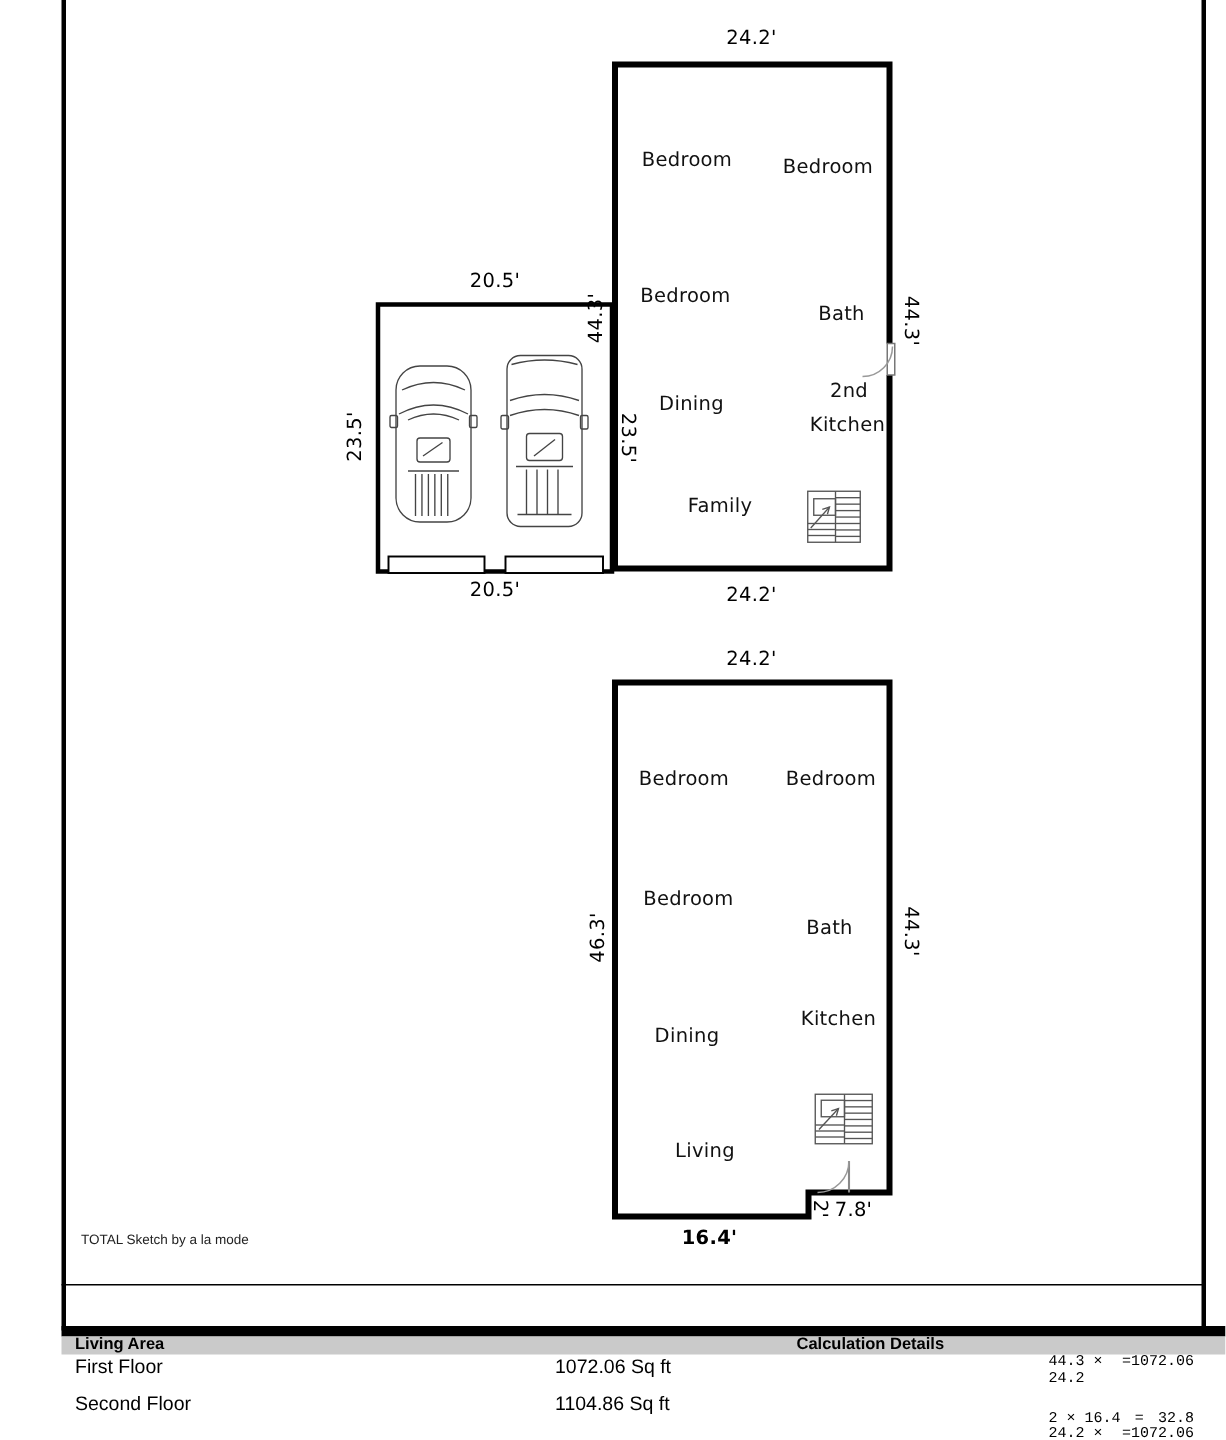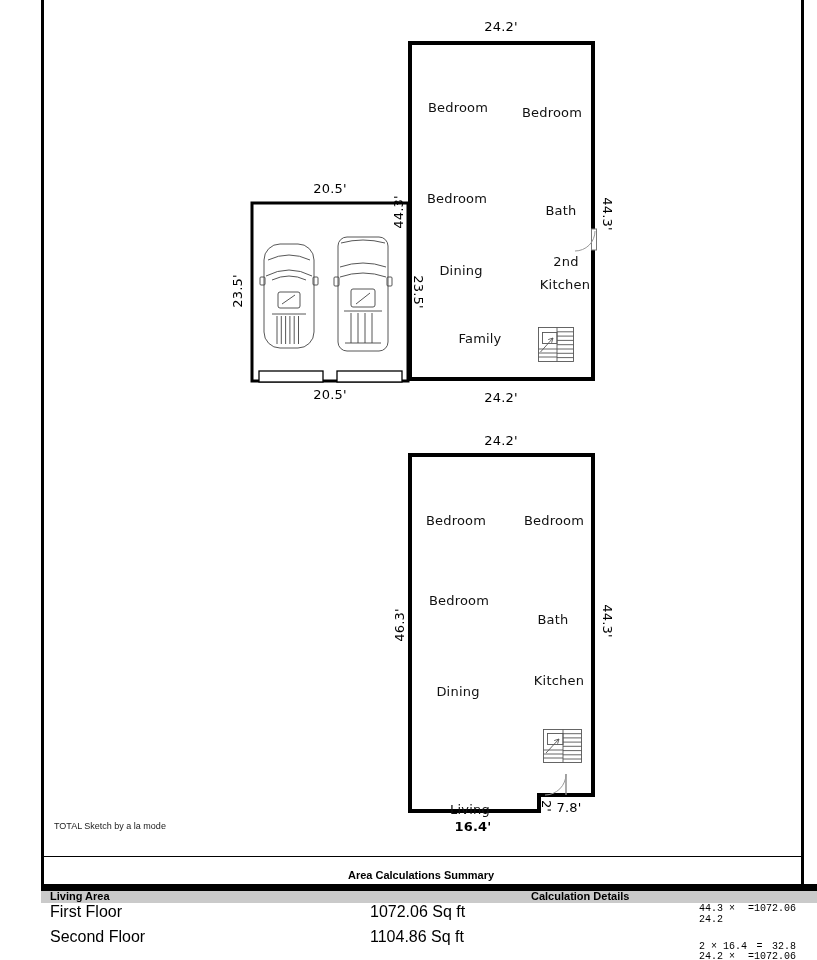--- a/index.html
+++ b/index.html
@@ -12,21 +12,21 @@
   .c    { position:absolute; transform:translate(-50%,-50%); white-space:nowrap; }
   .rcw  { position:absolute; transform:translate(-50%,-50%) rotate(90deg);  white-space:nowrap; }
   .rccw { position:absolute; transform:translate(-50%,-50%) rotate(-90deg); white-space:nowrap; }
   .dim  { font-size:13px; color:#000; letter-spacing:0.2px; }
   .room { font-size:13px; color:#111; letter-spacing:0.2px; }
   .border-v { position:absolute; width:3px; background:#000; top:0; height:887px; }
   .tbl { font-family:"Liberation Sans",sans-serif; }
   .tbl-small { font-size:9px; color:#222; }
   .tbl-title { font-size:11px; font-weight:bold; color:#000; text-align:center; }
   .tbl-head  { font-size:11px; font-weight:bold; color:#000; }
-  .tbl-cell  { font-size:16px; color:#000; white-space:nowrap; }
+  .tbl-cell  { font-size:13px; color:#000; white-space:nowrap; }
   .calcline  { position:absolute; left:699px; width:97px; display:flex;
                justify-content:space-between; font-size:10px; color:#000;
                font-family:Liberation Mono, monospace; }
   svg { position:absolute; left:0; top:0; }
 </style>
 </head>
 <body>
 
 <div class="page">
 
@@ -153,26 +153,25 @@
   <div class="c dim" style="left:473px; top:826px;font-weight:bold;">16.4'</div>
   <div class="c dim" style="left:569px; top:807px;">7.8'</div>
   <div class="rcw dim" style="left:546px; top:806px;">2'</div>
 
   <div class="c room" style="left:456px; top:520px;">Bedroom</div>
   <div class="c room" style="left:554px; top:520px;">Bedroom</div>
   <div class="c room" style="left:459px; top:600px;">Bedroom</div>
   <div class="c room" style="left:553px; top:619px;">Bath</div>
   <div class="c room" style="left:458px; top:691px;">Dining</div>
   <div class="c room" style="left:559px; top:680px;">Kitchen</div>
-  <div class="c room" style="left:470px; top:768px;margin-top:41px;">Living</div>
+  <div class="c room" style="left:470px; top:768px;">Living</div>
 
   <div class="abs" style="left:41px; top:856px; width:763px; height:1px; background:#000;"></div>
 
   <div class="abs tbl tbl-small" style="left:54px; top:821px;">TOTAL Sketch by a la mode</div>
-  <div class="abs tbl tbl-title" style="left:41px; top:869px; width:760px;">Area Calculations Summary</div>
 
   <div class="abs" style="left:41px; top:884px; width:776px; height:7px; background:#000;"></div>
 
   <div class="abs" style="left:41px; top:891px; width:776px; height:12px; background:#cacaca;"></div>
   <div class="abs tbl tbl-head" style="left:50px;  top:890px;">Living Area</div>
   <div class="abs tbl tbl-head" style="left:531px; top:890px;">Calculation Details</div>
 
   <div>
     <div class="abs tbl tbl-cell" style="left:50px;  top:903px;">First Floor</div>
     <div class="abs tbl tbl-cell" style="left:370px; top:903px;">1072.06 Sq ft</div>

